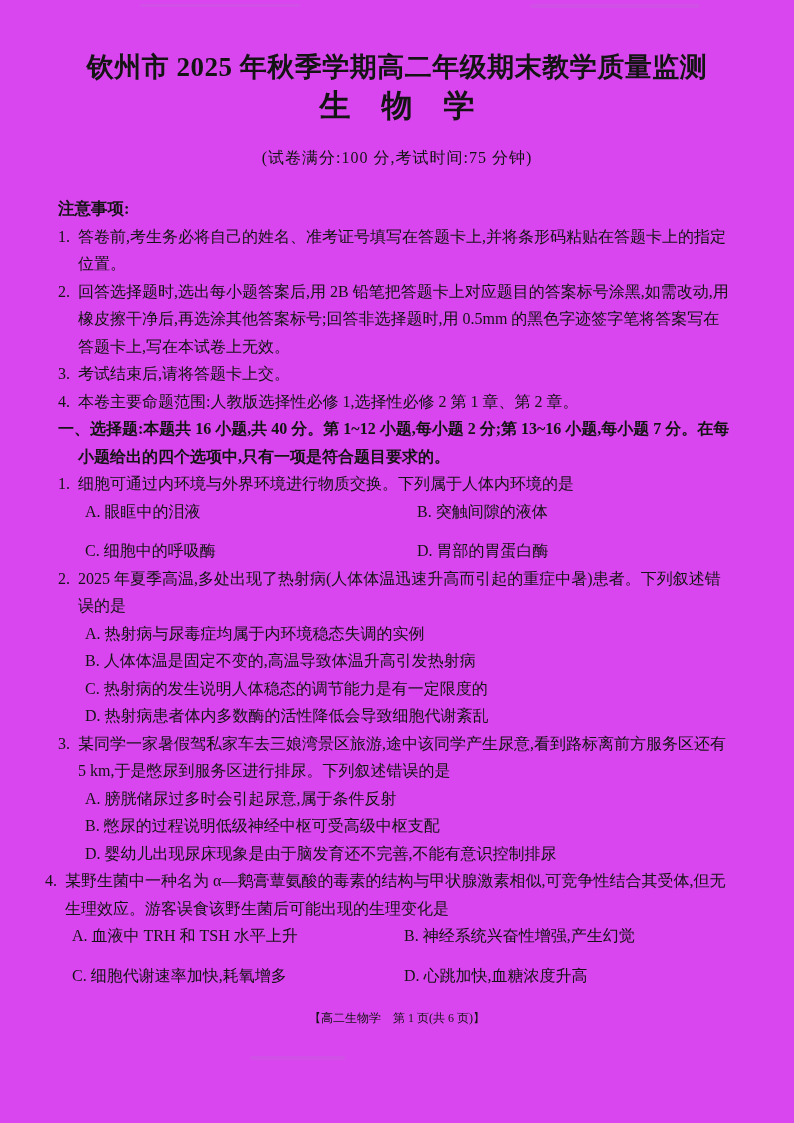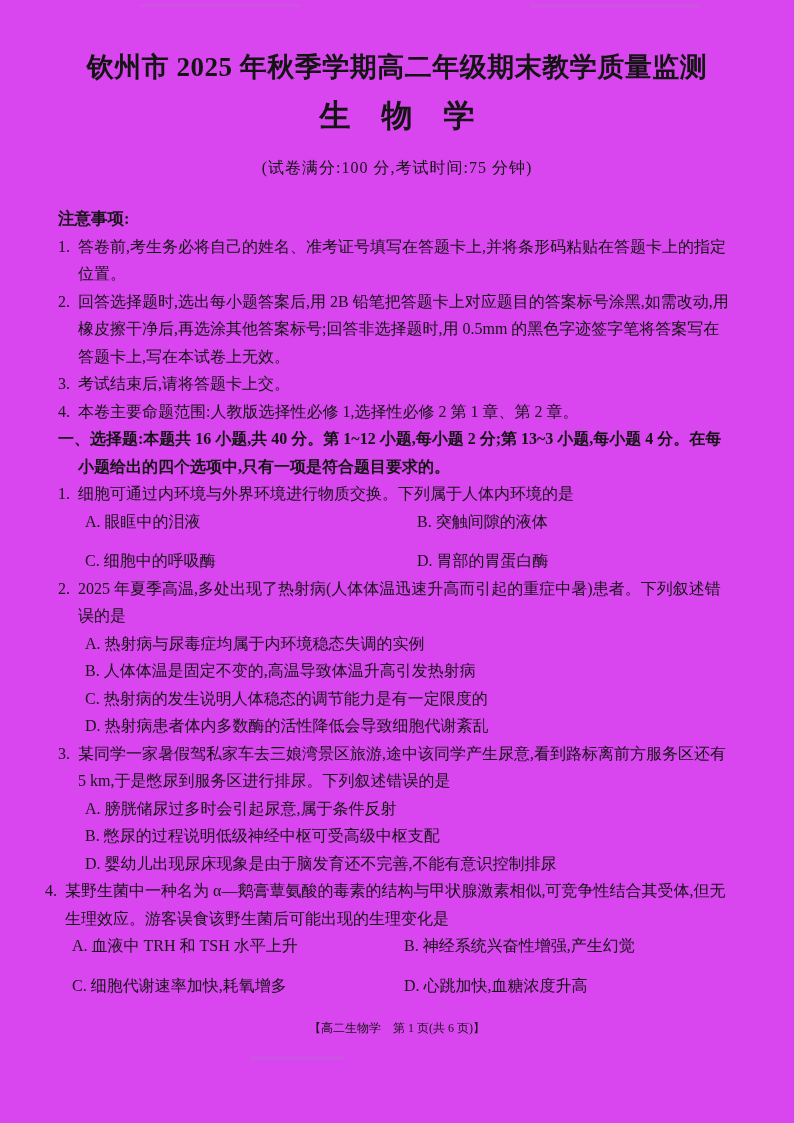--- a/index.html
+++ b/index.html
@@ -19,21 +19,20 @@
     font-size:27px;
     line-height:36px;
     padding-top:49px;
     letter-spacing:0.5px;
   }
   .subject {
     text-align:center;
     font-weight:700;
     font-size:31px;
     line-height:42px;
-    margin-top:10px;
   }
   .examinfo {
     text-align:center;
     font-size:16px;
     line-height:22px;
     margin-top:20px;
     letter-spacing:1px;
   }
   .content {
     margin:26px 59px 0 58px;
@@ -100,21 +99,21 @@
     </div>
     <div class="hang">
       <span class="num">3.</span>
       <span class="body">考试结束后,请将答题卡上交。</span>
     </div>
     <div class="hang">
       <span class="num">4.</span>
       <span class="body">本卷主要命题范围:人教版选择性必修 1,选择性必修 2 第 1 章、第 2 章。</span>
     </div>
 
-    <div class="section-head">一、选择题:本题共 16 小题,共 40 分。第 1~12 小题,每小题 2 分;第 13~3 小题,每小题 4 分。在每小题给出的四个选项中,只有一项是符合题目要求的。</div>
+    <div class="section-head">一、选择题:本题共 16 小题,共 40 分。第 1~12 小题,每小题 2 分;第 13~16 小题,每小题 7 分。在每小题给出的四个选项中,只有一项是符合题目要求的。</div>
 
     <div class="q">
       <div class="hang">
         <span class="num">1.</span>
         <span class="body">细胞可通过内环境与外界环境进行物质交换。下列属于人体内环境的是</span>
       </div>
       <div class="opts twocol">
         <span>A. 眼眶中的泪液</span>
         <span>B. 突触间隙的液体</span>
         <span>C. 细胞中的呼吸酶</span>

